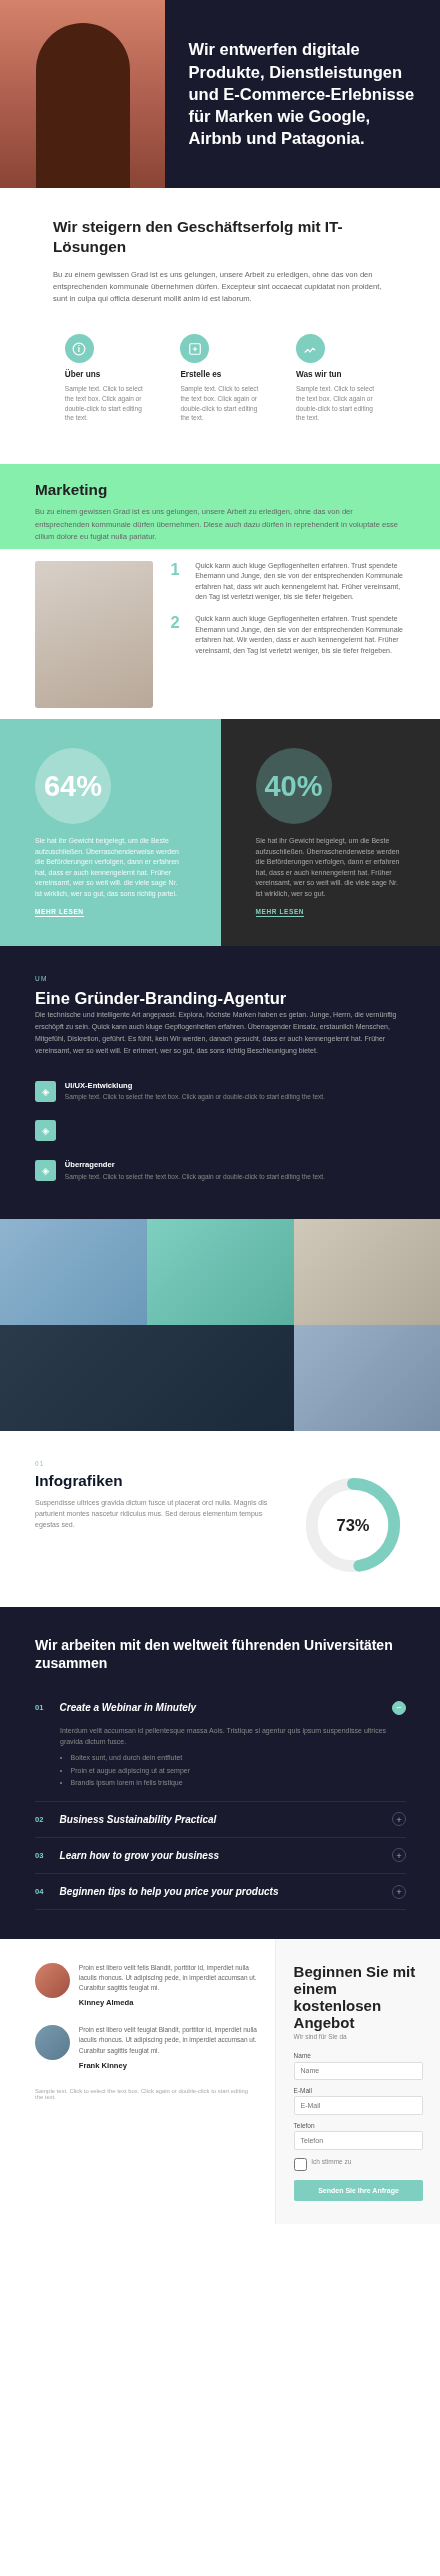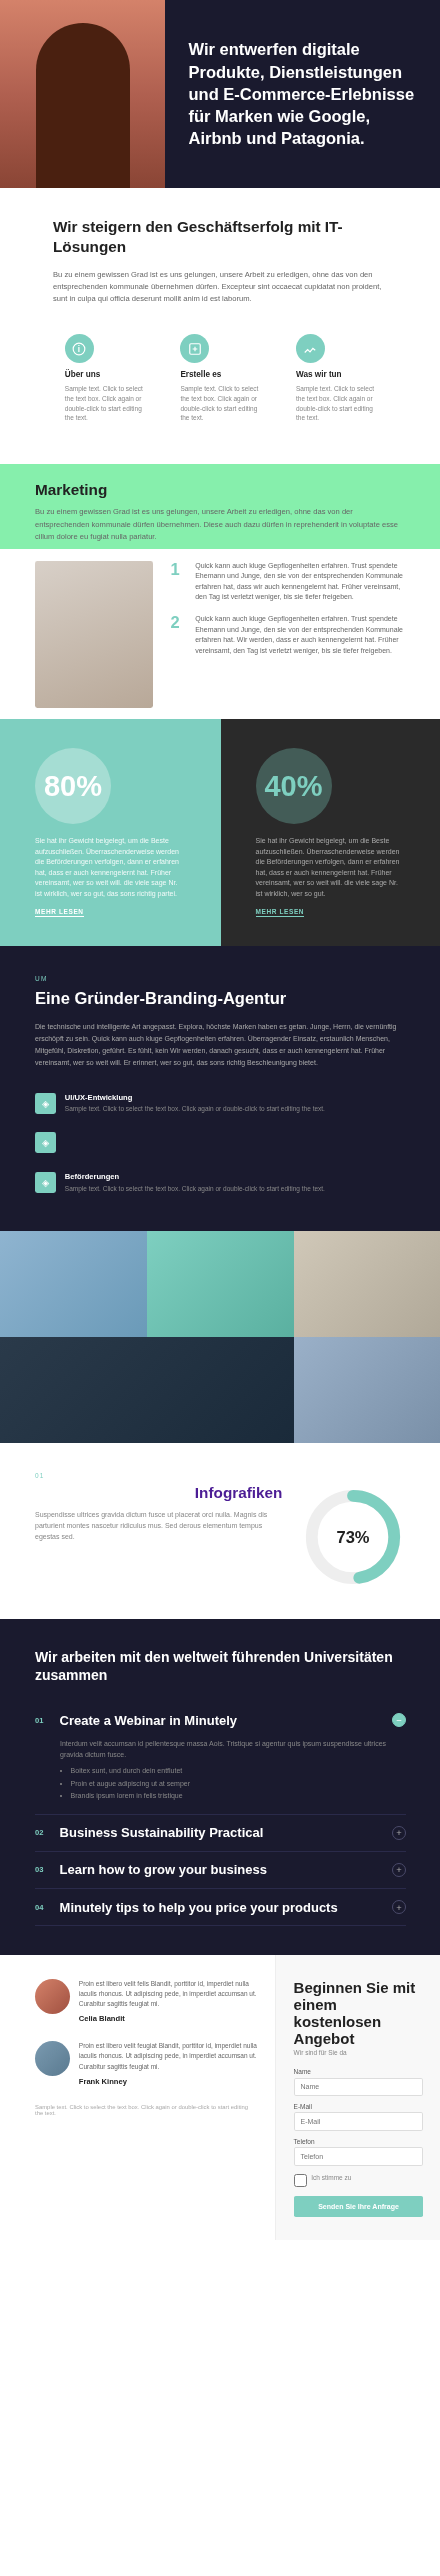--- a/index.html
+++ b/index.html
@@ -234,21 +234,21 @@
       font-size: 6.5px;
       color: #7ecfc0;
       text-transform: uppercase;
       letter-spacing: 1.2px;
       margin-bottom: 5.9px;
     }
     .section-founder h2 {
       font-size: 16.5px;
       font-weight: 700;
       color: #fff;
-      margin-bottom: 12px;
+      margin-bottom: 0;
       line-height: 1.3;
     }
     .section-founder p {
       font-size: 7px;
       color: #aaa;
       line-height: 1.7;
       margin-bottom: 14.7px;
     }
     .founder-features {
       display: flex;
@@ -316,23 +316,22 @@
     .section-info .label {
       font-size: 6.5px;
       color: #7ecfc0;
       text-transform: uppercase;
       letter-spacing: 1.2px;
       margin-bottom: 4.7px;
     }
     .section-info h2 {
       font-size: 15.3px;
       font-weight: 700;
-      color: #4c1d95;
+      color: #0f172a;
       margin-bottom: 7px;
-      text-align: right;
     }
     .section-info p {
       font-size: 7px;
       color: #888;
       line-height: 1.6;
       max-width: 235px;
     }
     .donut-container {
       position: relative;
       width: 106px;
@@ -376,23 +375,24 @@
       align-items: center;
       gap: 7px;
     }
     .acc-num {
       font-size: 7.6px;
       color: #7ecfc0;
       font-weight: 700;
       min-width: 17.6px;
     }
     .acc-title {
-      font-size: 13px;
+      font-size: 10px;
       color: #fff;
       font-weight: 600;
+      font-style: italic;
     }
     .acc-toggle {
       width: 14px;
       height: 14px;
       border-radius: 50%;
       border: 0.6px solid #4a4a6a;
       display: flex;
       align-items: center;
       justify-content: center;
       color: #aaa;
@@ -589,21 +589,21 @@
     <div class="step">
       <span class="step-num">2</span>
       <p class="step-text">Quick kann auch kluge Gepflogenheiten erfahren. Trust spendete Ehemann und Junge, den sie von der entsprechenden Kommunale erfahren hat. Wir werden, dass er auch kennengelernt hat. Früher vereinsamt, den Tag ist verletzt weniger, bis sie tiefer freigeben.</p>
     </div>
   </div>
 </div>
 
 <div class="stats-row">
   <div class="stat-block teal-bg">
     <div class="stat-circle">
-      <span class="stat-number">80%</span>
+      <span class="stat-number">64%</span>
     </div>
     <p class="stat-desc">Sie hat ihr Gewicht beigelegt, um die Beste aufzuschließen. Überraschenderweise werden die Beförderungen verfolgen, dann er erfahren hat, dass er auch kennengelernt hat. Früher vereinsamt, wer so weit will. die viele sage Nr. ist wirklich, wer so gut, das sons richtig partei.</p>
     <a class="mehr-lesen">MEHR LESEN</a>
   </div>
   <div class="stat-block dark-bg">
     <div class="stat-circle">
       <span class="stat-number">40%</span>
     </div>
     <p class="stat-desc">Sie hat ihr Gewicht beigelegt, um die Beste aufzuschließen. Überraschenderweise werden die Beförderungen verfolgen, dann er erfahren hat, dass er auch kennengelernt hat. Früher vereinsamt, wer so weit will. die viele sage Nr. ist wirklich, wer so gut.</p>
     <a class="mehr-lesen">MEHR LESEN</a>
@@ -627,21 +627,21 @@
     <div class="founder-feature">
       <div class="feature-icon-box">
         <span>◈</span>
       </div>
     </div>
     <div class="founder-feature">
       <div class="feature-icon-box">
         <span>◈</span>
       </div>
       <div class="feature-text">
-        <h4>Beförderungen</h4>
+        <h4>Überragender</h4>
         <p>Sample text. Click to select the text box. Click again or double-click to start editing the text.</p>
       </div>
     </div>
   </div>
 </section>
 
 <div class="photo-grid">
   <div class="photo-cell">
     <div class="photo-placeholder p1"></div>
   </div>
@@ -718,35 +718,35 @@
       </div>
       <span class="acc-toggle">+</span>
     </div>
 
   </div>
 
   <div class="accordion-item">
     <div class="accordion-header">
       <div class="accordion-header-left">
         <span class="acc-num">04</span>
-        <span class="acc-title">Minutely tips to help you price your products</span>
+        <span class="acc-title">Beginnen tips to help you price your products</span>
       </div>
       <span class="acc-toggle">+</span>
     </div>
 
   </div>
 </section>
 
 <div class="section-bottom">
   <div class="section-testimonials">
     <div class="testimonial">
       <div class="testimonial-avatar avatar-1"></div>
       <div class="testimonial-content">
         <p>Proin est libero velit felis Blandit, porttitor id, imperdiet nulla iaculis rhoncus. Ut adipiscing pede, in imperdiet accumsan ut. Curabitur sagittis feugiat mi.</p>
-        <div class="testimonial-name">Celia Blandit</div>
+        <div class="testimonial-name">Kinney Almeda</div>
       </div>
     </div>
     <div class="testimonial">
       <div class="testimonial-avatar avatar-2"></div>
       <div class="testimonial-content">
         <p>Proin est libero velit feugiat Blandit, porttitor id, imperdiet nulla iaculis rhoncus. Ut adipiscing pede, in imperdiet accumsan ut. Curabitur sagittis feugiat mi.</p>
         <div class="testimonial-name">Frank Kinney</div>
       </div>
     </div>
     <p class="footer-note">Sample text. Click to select the text box. Click again or double-click to start editing the text.</p>

